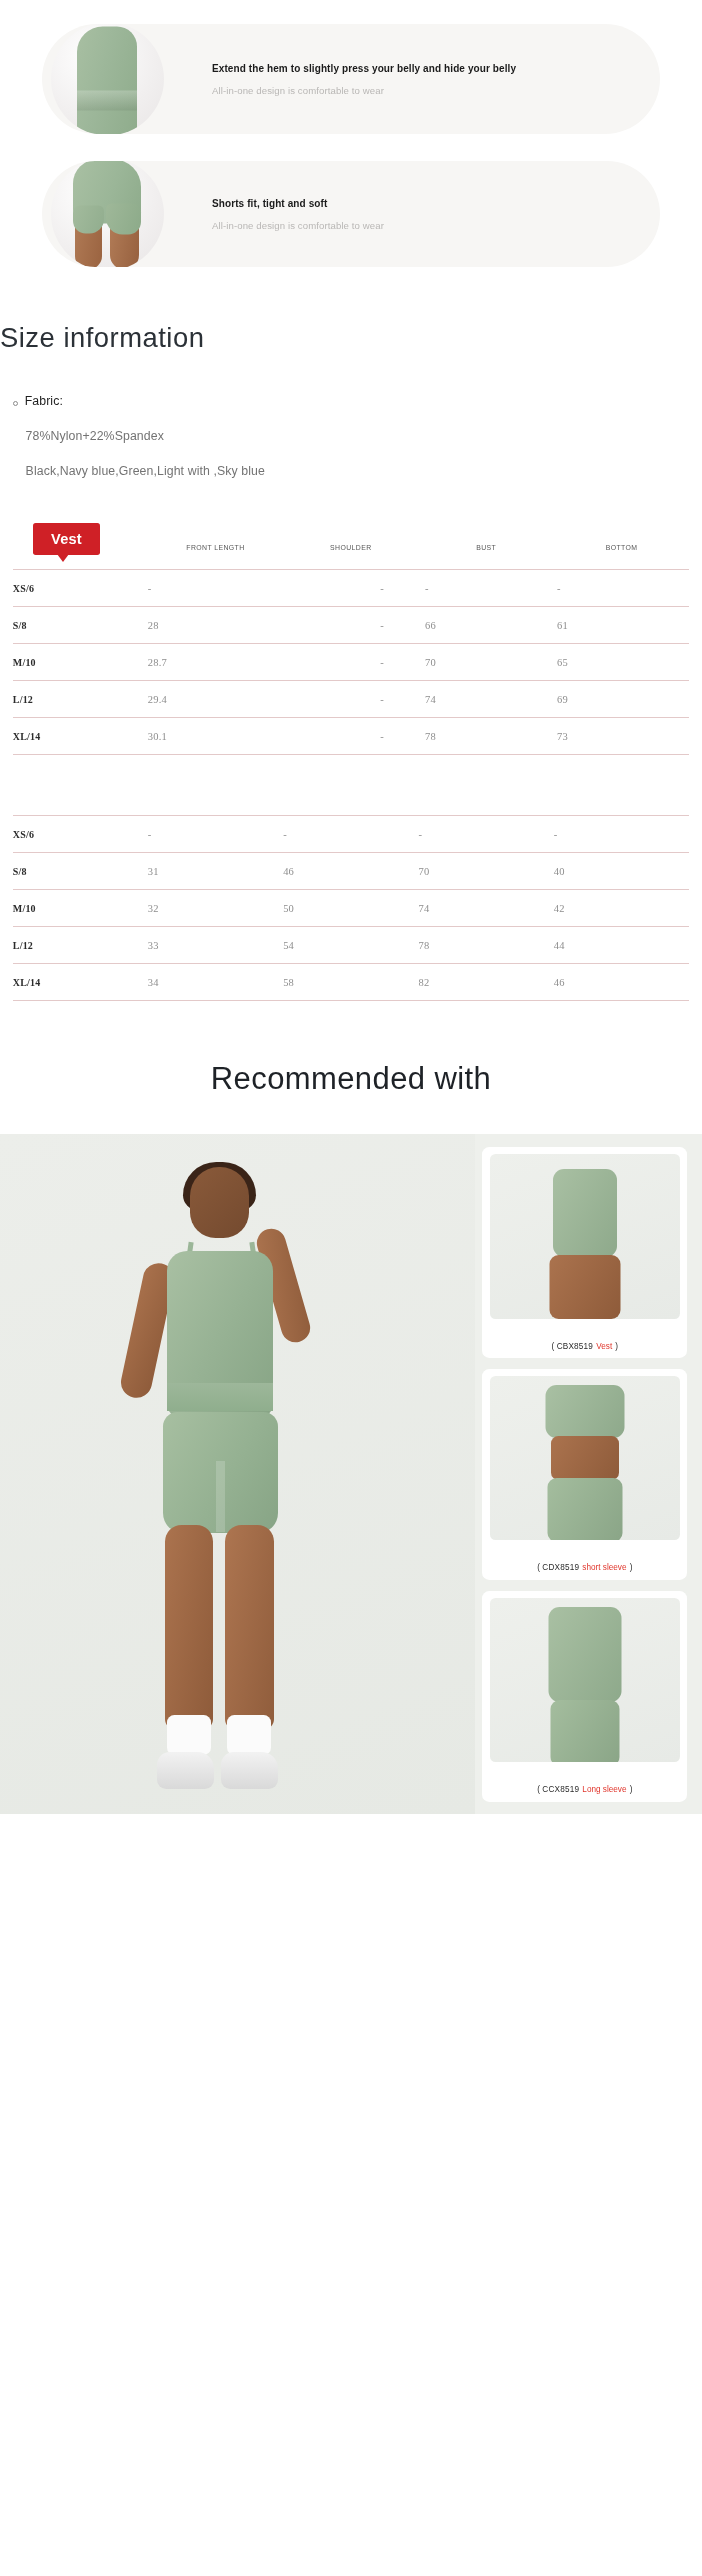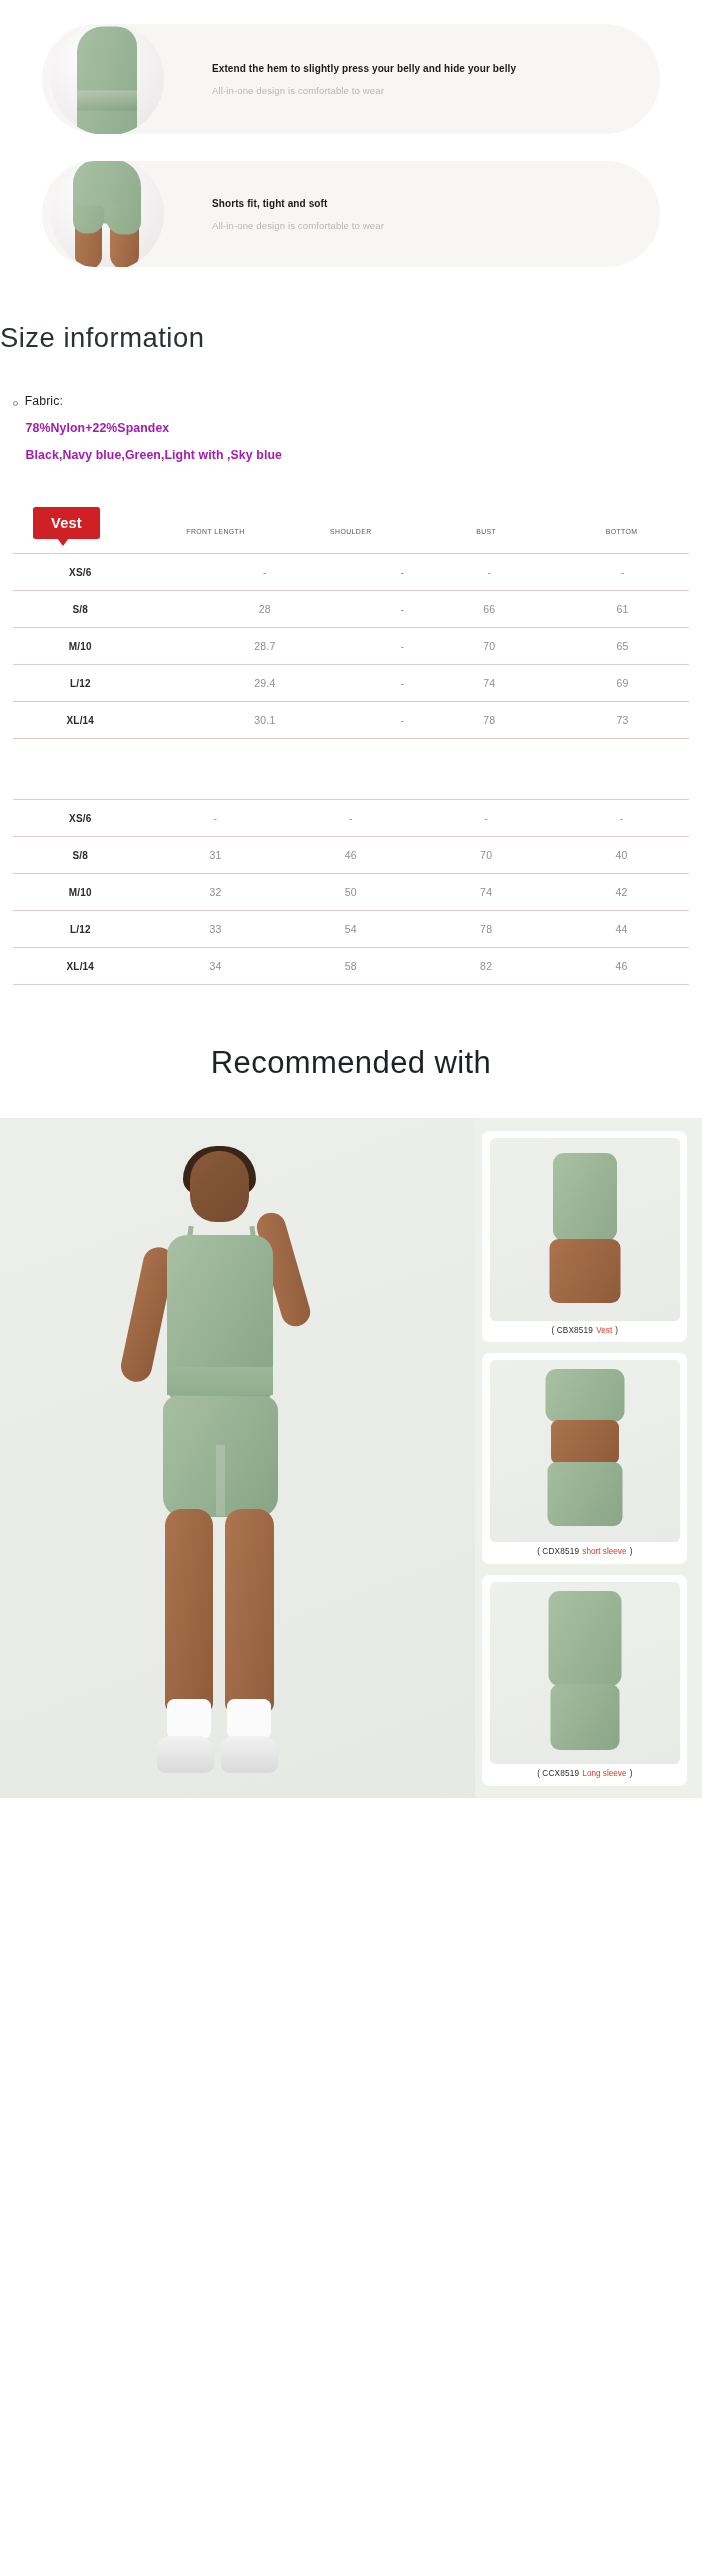--- a/index.html
+++ b/index.html
@@ -130,25 +130,24 @@
   .bullet {
     width: 5.5px; height: 5.5px;
     border: 0.9px solid #8b8b8b;
     border-radius: 50%;
     margin: 6.4px 6.4px 0 0;
     flex: 0 0 5.5px;
   }
   .spec-label { font-size: 12.3px; color: #1f1f1f; letter-spacing: 0.1px; }
   .spec-value {
     font-size: 12.3px;
-    color: #a21caf;
+    color: #737373;
     letter-spacing: 0.1px;
     padding-left: 12.8px;
-    margin-top: 13px;
-    font-weight: bold;
+    margin-top: 21px;
   }
 
   
   .table-block { padding: 0 12.8px; margin-top: 27.4px; }
   .table-head-row {
     display: flex;
     align-items: flex-end;
     height: 49px;
   }
   .badge-cell { flex: 0 0 135px; position: relative; }
@@ -178,24 +177,24 @@
     font-size: 6.9px;
     color: #575757;
     letter-spacing: 0.4px;
     padding-bottom: 3.7px;
   }
   .size-table { width: 100%; border-collapse: collapse; margin-top: 14.6px; }
   .size-table tr { border-bottom: 0.9px solid #e3c9c9; }
   .size-table tr:first-child { border-top: 0.9px solid #e3c9c9; }
   .size-table td {
     height: 37px;
-    text-align: center;
     font-size: 10.5px;
     color: #8e8e8e;
     letter-spacing: 0.2px;
+    font-family: Liberation Serif, serif;
   }
   .size-table td.size-name {
     width: 135px;
     color: #2b2b2b;
     font-weight: bold;
     font-size: 10px;
   }
 
   
   .rec-heading {
@@ -329,21 +328,21 @@
     background: linear-gradient(120deg, #a4bd9e, #8aa587); }
   .t3-top { top: 9.1px; width: 73px; height: 95px; border-radius: 11px;
     background: linear-gradient(120deg, #a9c0a3, #8ea98b); }
   .t3-bot { top: 102px; width: 69px; height: 66px; border-radius: 9.1px;
     background: linear-gradient(120deg, #a4bd9e, #8aa587); }
 
   .thumb-caption {
     text-align: center;
     font-size: 8.2px;
     color: #2b2b2b;
-    padding-top: 5px;
+    padding-top: 23px;
     white-space: nowrap;
   }
   .paren { color: #2b2b2b; }
   .code { color: #2b2b2b; letter-spacing: 0.2px; }
   .variant { color: #e0352b; padding: 0 0.9px; }
   .bottom-pad { height: 22px; }
 </style>
 </head>
 <body>
 

